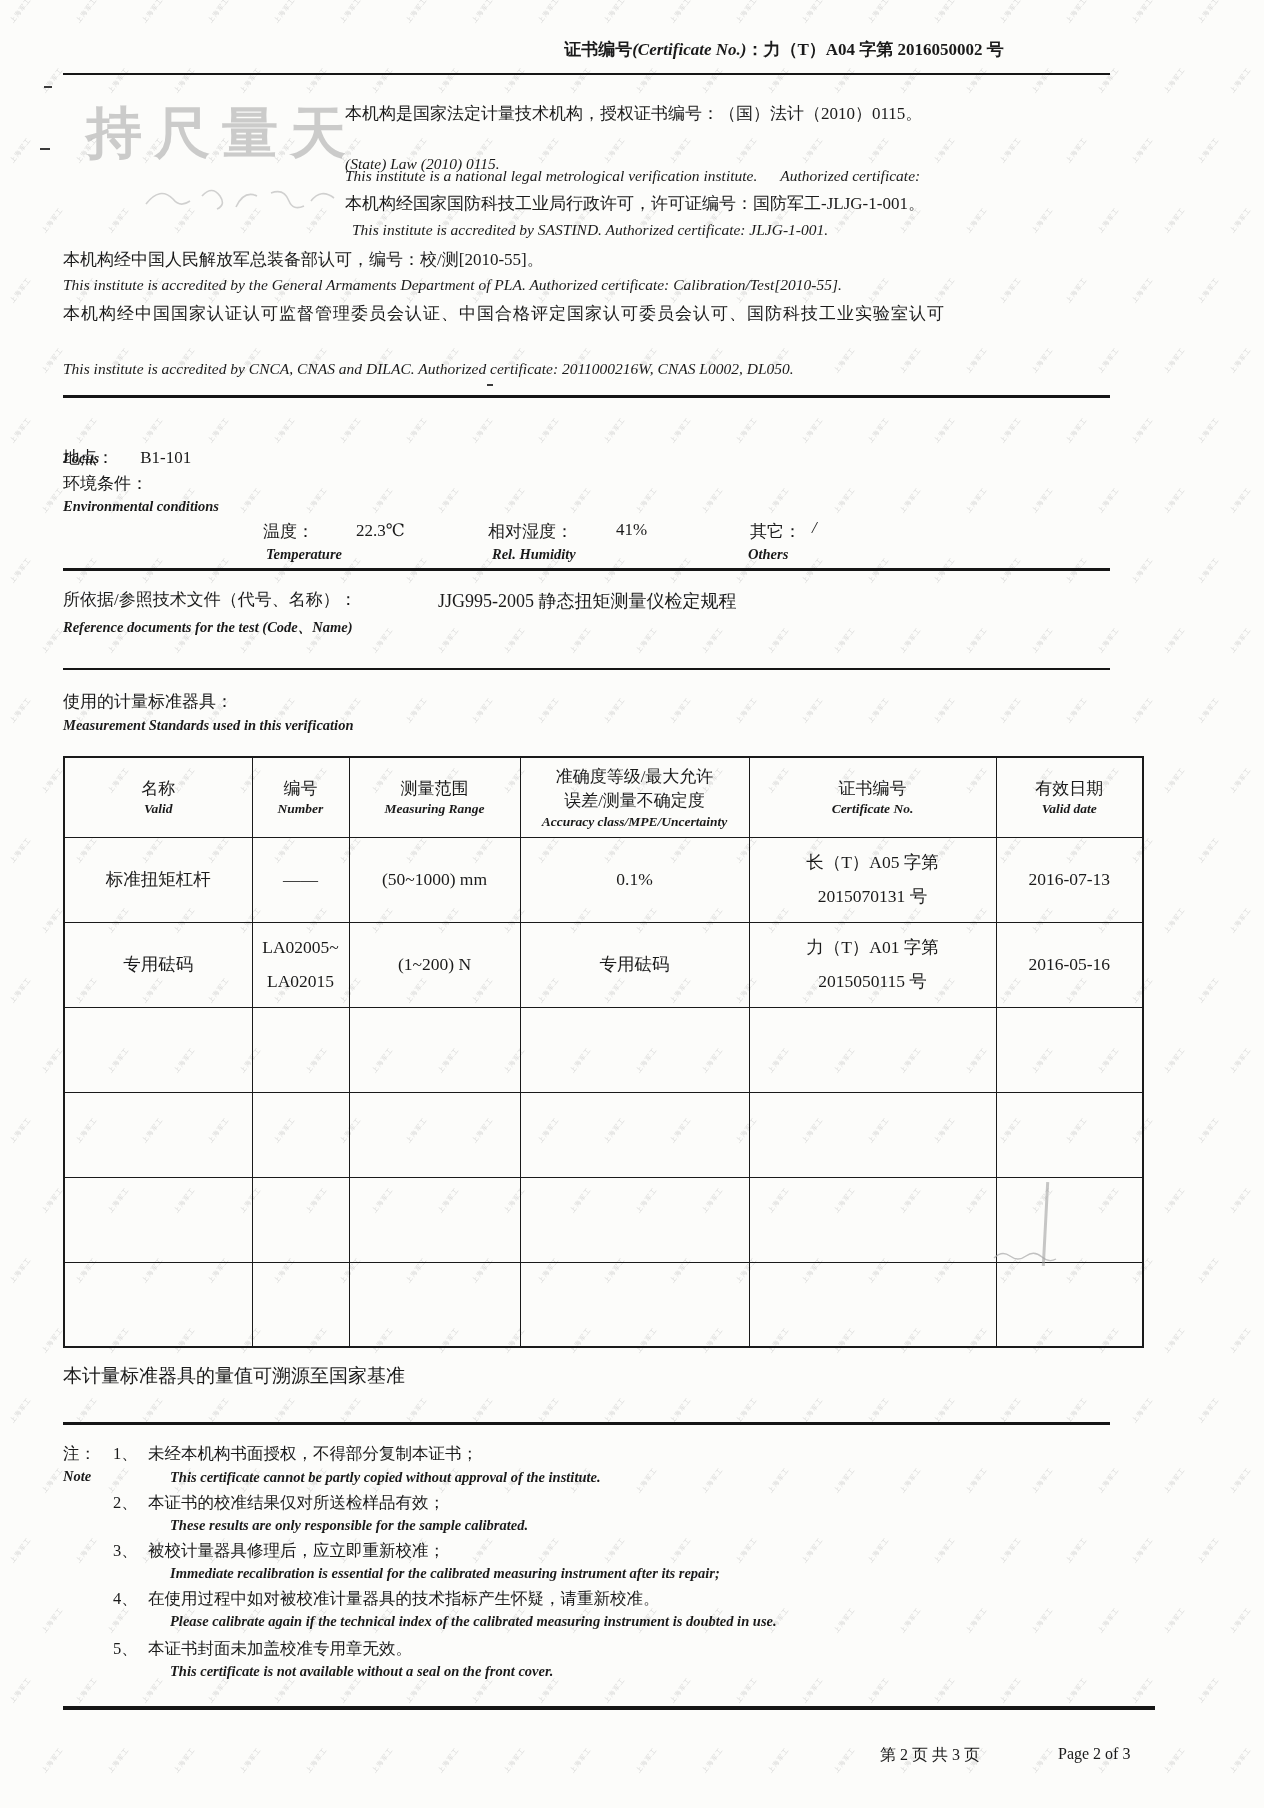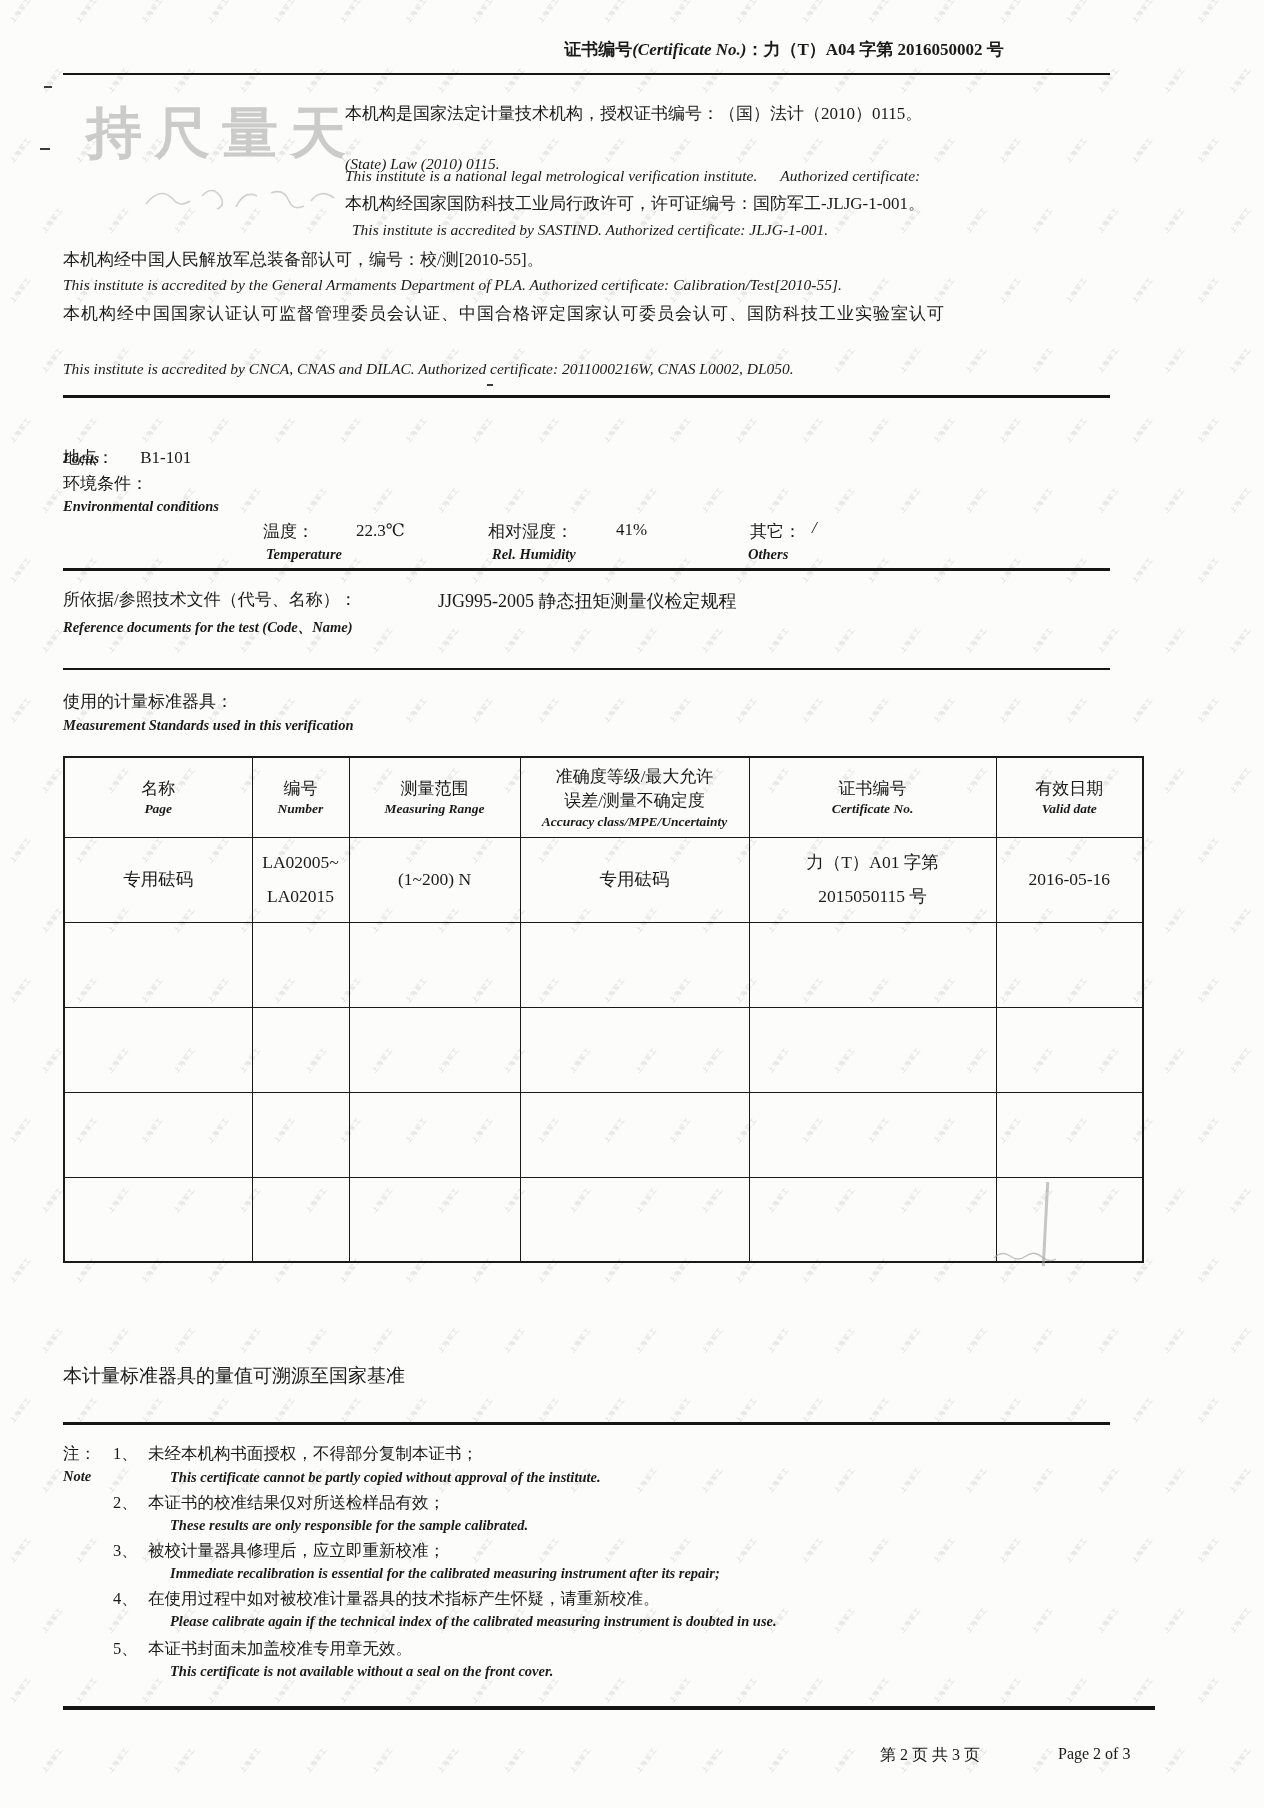--- a/index.html
+++ b/index.html
@@ -621,21 +621,21 @@
           <col style="width:97px">
           <col style="width:171px">
         <col style="width:229px">
           <col style="width:247px">
           <col style="width:147px">
       </colgroup>
       <thead>
           <tr>
             <th>
               <div class="h-cn">名称</div>
-              <div class="h-en">Page</div>
+              <div class="h-en">Valid</div>
             </th>
             <th>
               <div class="h-cn">编号</div>
               <div class="h-en">Number</div>
             </th>
             <th>
               <div class="h-cn">测量范围</div>
               <div class="h-en">Measuring Range</div>
             </th>
             <th>
@@ -648,20 +648,29 @@
               <div class="h-en">Certificate No.</div>
             </th>
             <th>
               <div class="h-cn">有效日期</div>
               <div class="h-en">Valid date</div>
             </th>
           </tr>
         </thead>
       <tbody>
           <tr>
+            <td>标准扭矩杠杆</td>
+            <td>——</td>
+            <td>(50~1000) mm</td>
+            <td>0.1%</td>
+            <td>长（T）A05 字第
+2015070131 号</td>
+            <td>2016-07-13</td>
+          </tr>
+          <tr>
             <td>专用砝码</td>
             <td>LA02005~
 LA02015</td>
             <td>(1~200) N</td>
             <td>专用砝码</td>
             <td>力（T）A01 字第
 2015050115 号</td>
             <td>2016-05-16</td>
           </tr>
           <tr>

